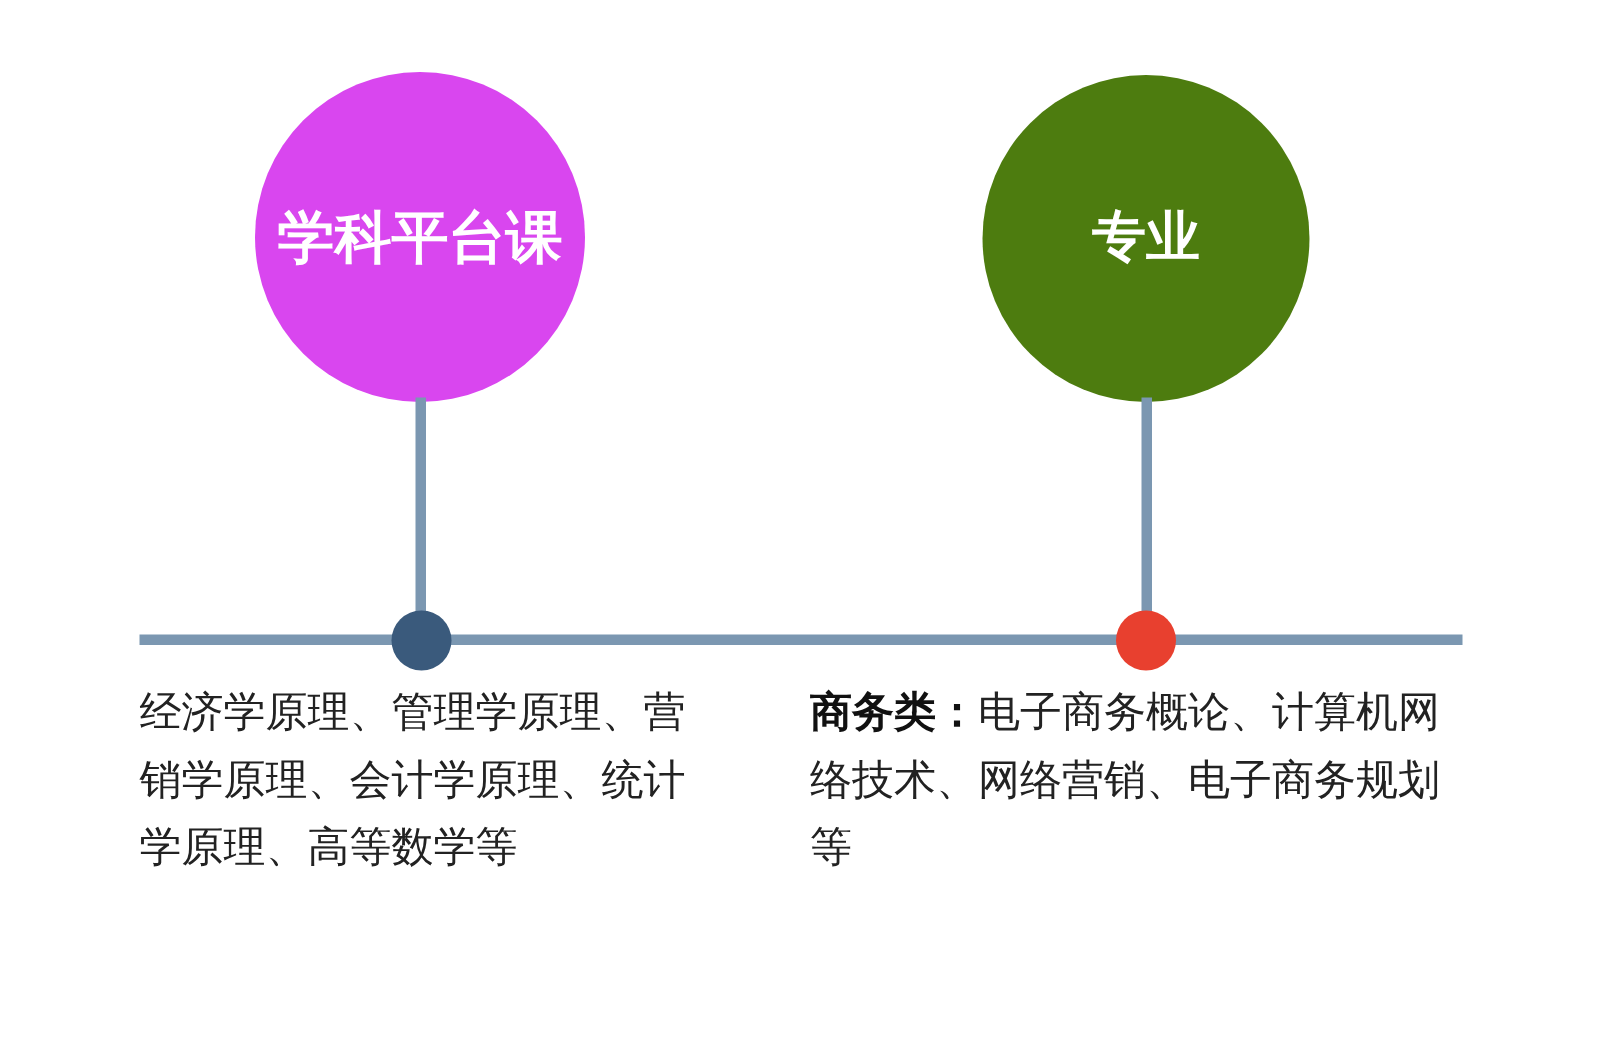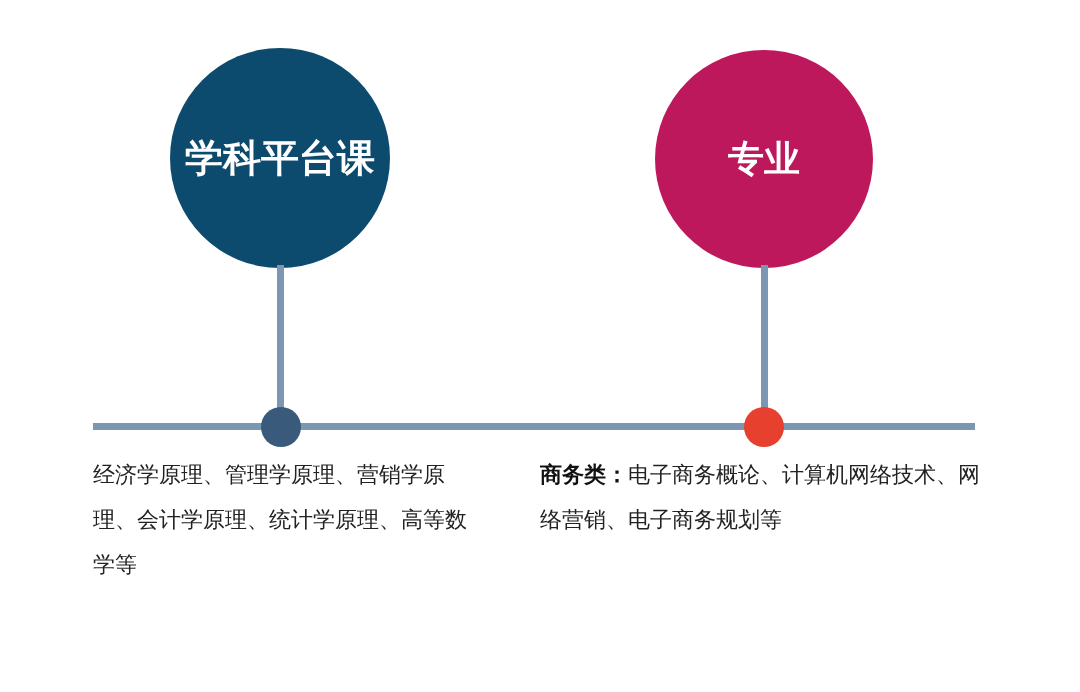--- a/index.html
+++ b/index.html
@@ -1,32 +1,32 @@
 <!DOCTYPE html>
 <html><head>
 <meta charset="utf-8">
 <style>
   html, body { margin: 0; padding: 0; background: #ffffff; }
   body { width: 1080px; height: 692px; position: relative; overflow: hidden;
          font-family: "DejaVu Sans", "Liberation Sans", sans-serif; }
   .circle { position: absolute; border-radius: 50%; display: flex; flex-direction: column;
             align-items: center; justify-content: center; color: #ffffff; font-weight: bold;
             text-align: center; }
-  .circle-left { left: 170px; top: 48px; width: 220px; height: 220px; background: #0c4a6e; }
-  .circle-right { left: 655px; top: 50px; width: 218px; height: 218px; background: #be185d; }
+  .circle-left { left: 170px; top: 48px; width: 220px; height: 220px; background: #d946ef; }
+  .circle-right { left: 655px; top: 50px; width: 218px; height: 218px; background: #4d7c0f; }
   .circle-left .title { font-size: 38px; letter-spacing: 0px; }
   .circle-right .title { font-size: 36px; line-height: 52px; }
   .vline { position: absolute; width: 7px; background: #7b97b1; }
   .vline-left { left: 277px; top: 265px; height: 150px; }
   .vline-right { left: 761px; top: 265px; height: 150px; }
   .hline { position: absolute; left: 93px; top: 423px; width: 882px; height: 7px; background: #7b97b1; }
   .dot { position: absolute; width: 40px; height: 40px; border-radius: 50%; }
   .dot-left { left: 261px; top: 407px; background: #3a5a7c; }
   .dot-right { left: 744px; top: 407px; background: #e8402f; }
-  .text-block { position: absolute; font-size: 22px; line-height: 45px; color: #222222; }
+  .text-block { position: absolute; font-size: 28px; line-height: 45px; color: #222222; }
   .text-left { left: 93px; top: 452px; width: 380px; }
   .text-right { left: 540px; top: 452px; width: 440px; }
   .label-bold { font-weight: bold; color: #111111; margin-top: 42px; }
 </style>
 </head>
 <body>
 
 <div class="circle circle-left">
   <span class="title">学科平台课</span>
 </div>

